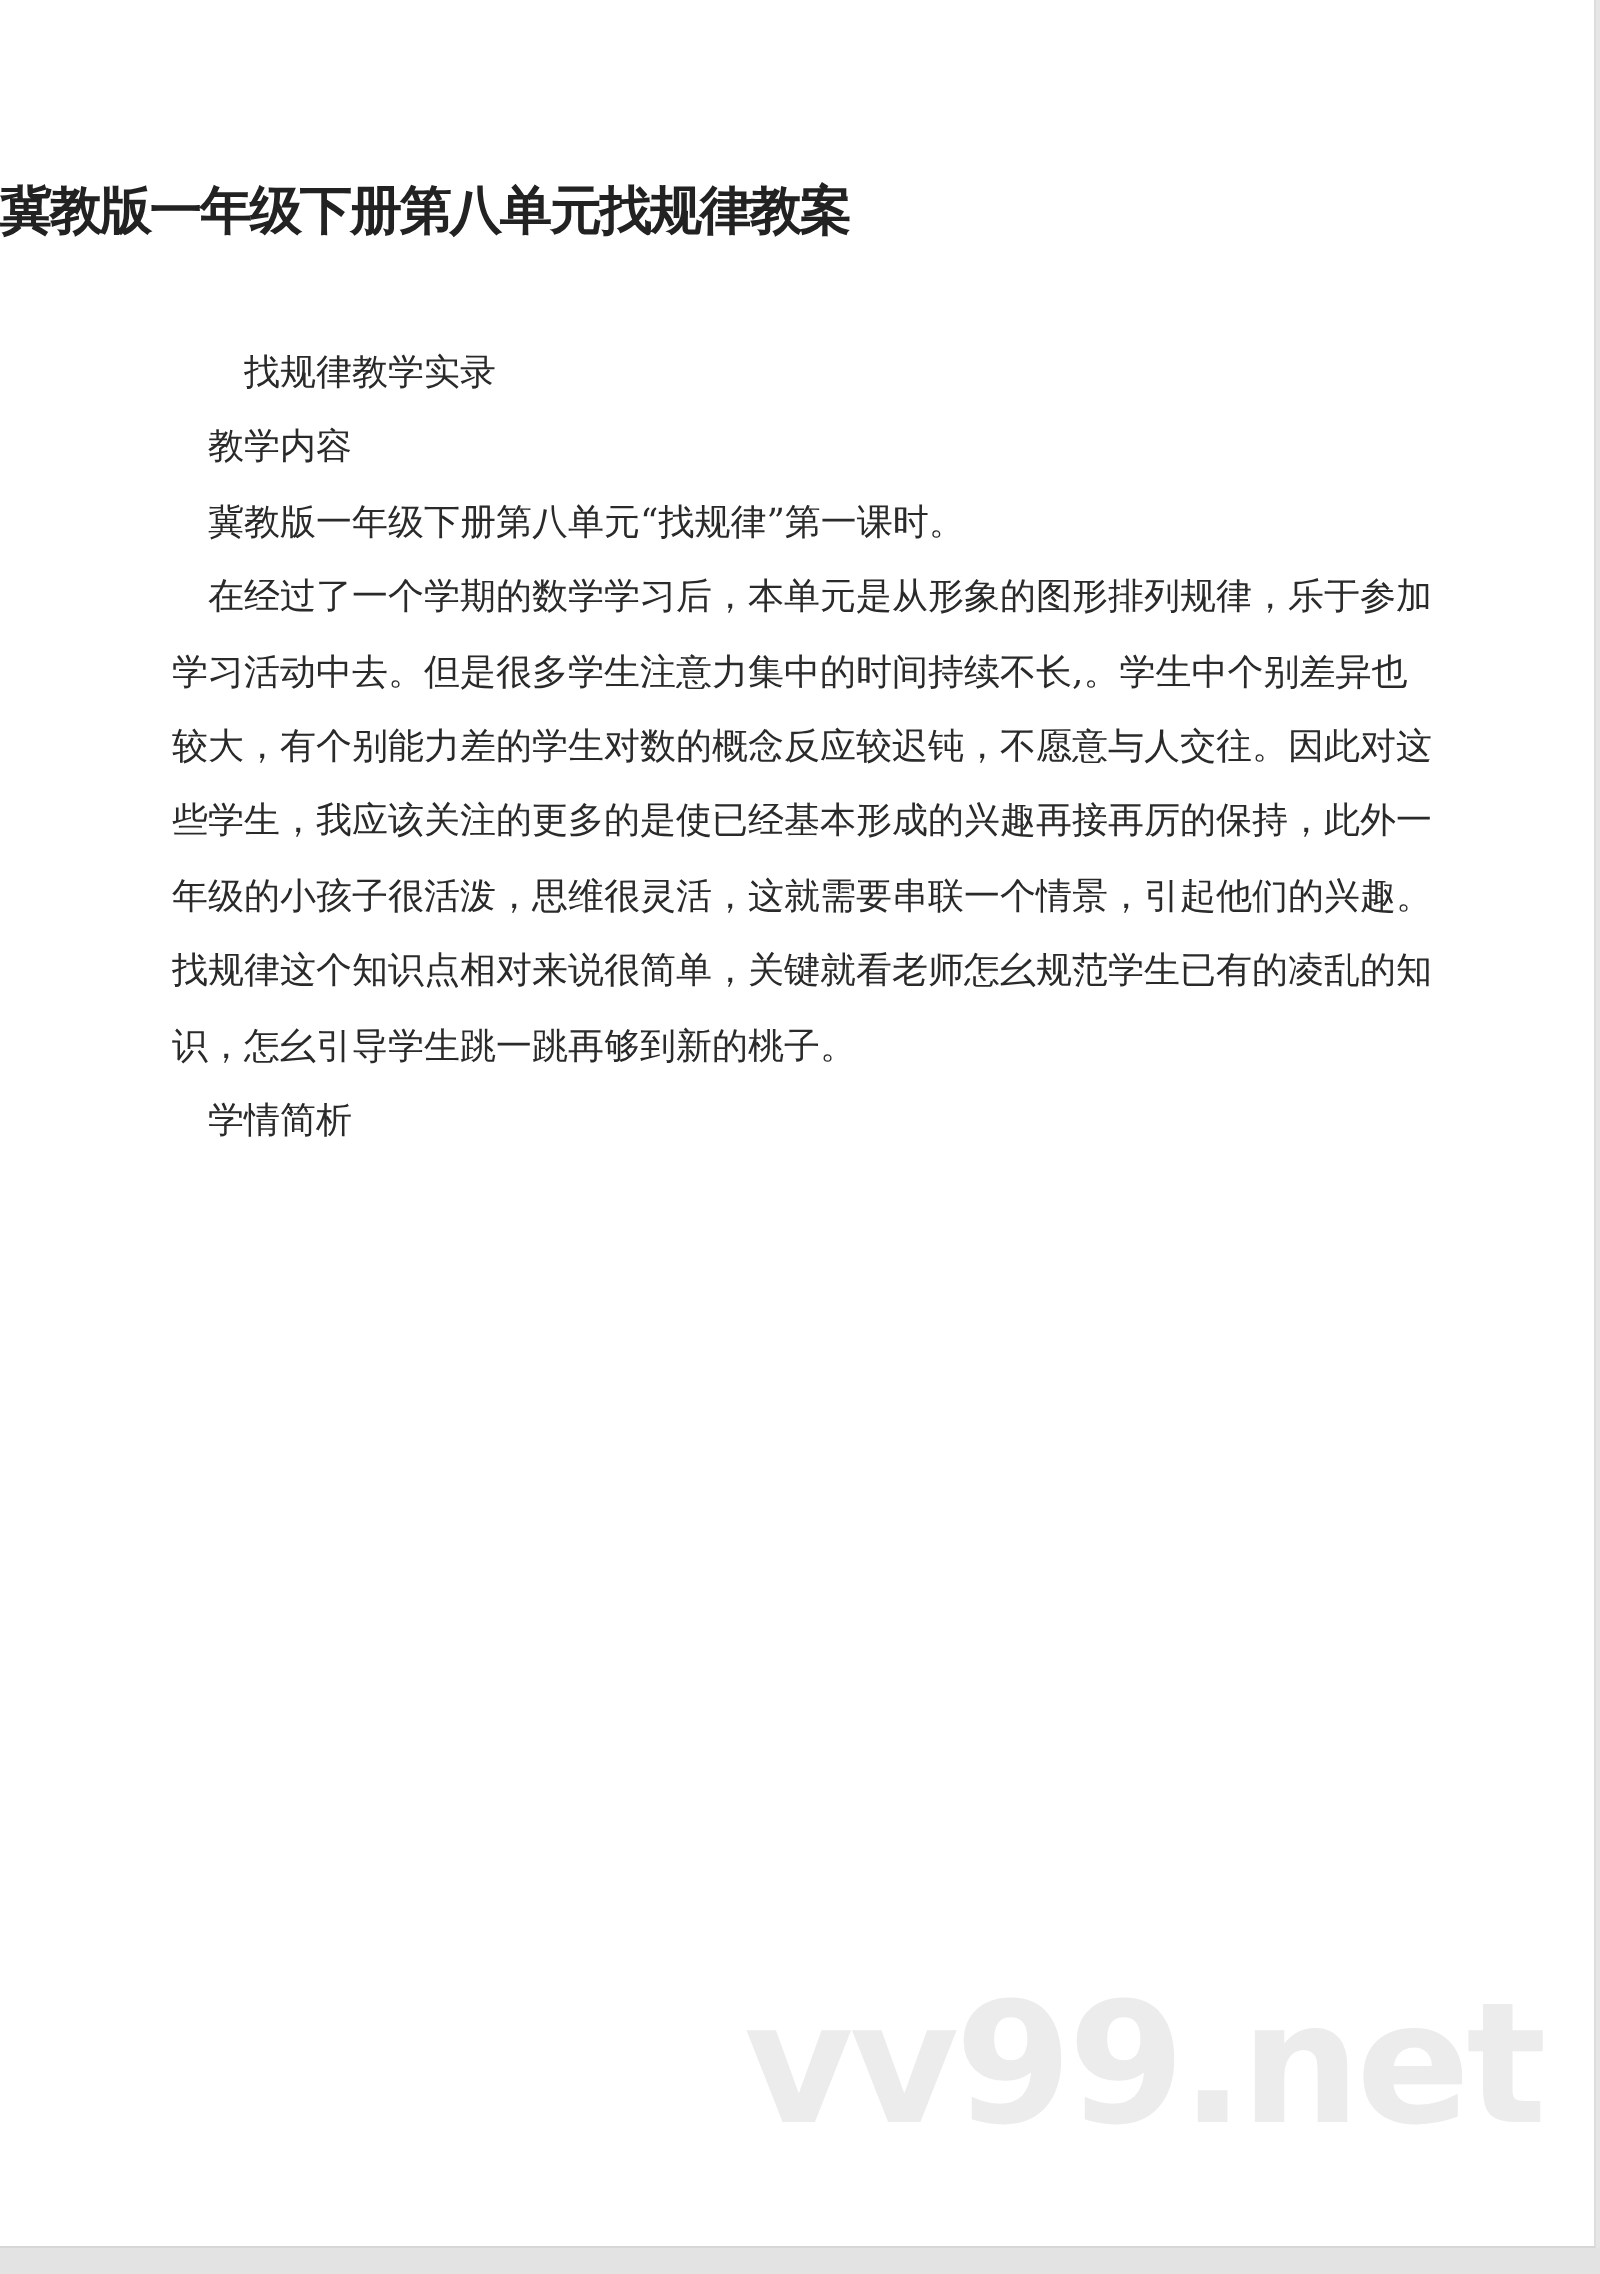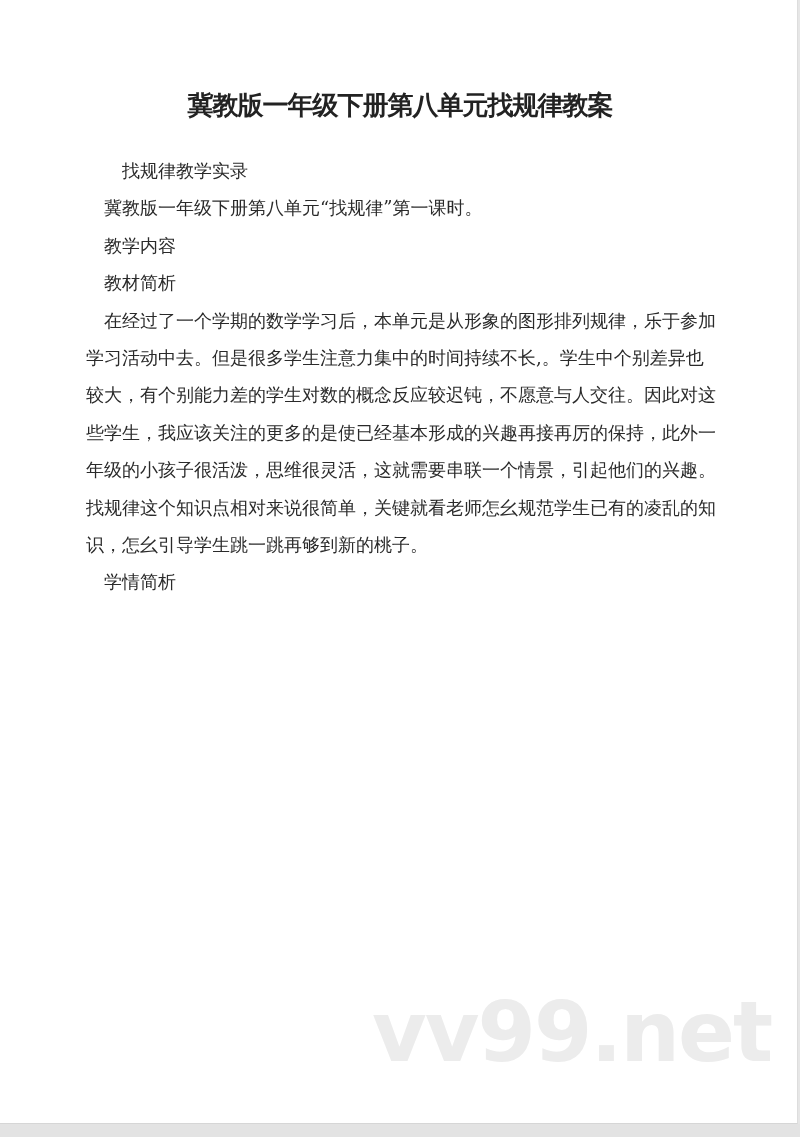--- a/index.html
+++ b/index.html
@@ -1,33 +1,32 @@
 <!DOCTYPE html>
 <html><head>
 <meta charset="utf-8">
 <style>
   html, body { margin:0; padding:0; }
   body { width:800px; height:1137px; background:#e6e6e6; position:relative; overflow:hidden; font-family:"DejaVu Serif","Liberation Serif",serif; }
   .page { position:absolute; left:0; top:0; width:797px; height:1123px; background:#fff; border-right:1px solid #ddd; border-bottom:1px solid #d6d6d6; }
-  .title { position:absolute; left:0; width:800px; top:88px; text-align:center; font-family:"DejaVu Sans","Liberation Sans",sans-serif; font-weight:bold; font-size:26px; color:#222; letter-spacing:-1px; }
-  .body { position:absolute; left:86px; top:152px; width:630px; font-size:18px; line-height:37.4px; color:#2a2a2a; }
+  .title { position:absolute; left:0; width:800px; top:88px; text-align:left; font-family:"DejaVu Sans","Liberation Sans",sans-serif; font-weight:bold; font-size:26px; color:#222; letter-spacing:-1px; }
+  .body { position:absolute; left:86px; top:168px; width:630px; font-size:18px; line-height:37.4px; color:#2a2a2a; }
   .body p { margin:0; }
   .indent { text-indent:18px; }
   .indent2 { text-indent:36px; }
   .watermark { position:absolute; left:372px; top:990px; font-family:"DejaVu Sans","Liberation Sans",sans-serif; font-weight:bold; font-size:84px; color:#ececec; letter-spacing:-2px; line-height:1; }
   .footer-strip { position:absolute; left:0; top:1124px; width:800px; height:13px; background:#e3e3e3; }
 </style>
 </head>
 <body>
 
 <div class="page">
   <div class="title">冀教版一年级下册第八单元找规律教案</div>
   <div class="body">
     <p class="indent2">找规律教学实录</p>
+    <p class="indent">教学内容</p>
     <p class="indent">冀教版一年级下册第八单元“找规律”第一课时。</p>
-    <p class="indent">教学内容</p>
-    <p class="indent">教材简析</p>
     <p class="indent">在经过了一个学期的数学学习后，本单元是从形象的图形排列规律，乐于参加学习活动中去。但是很多学生注意力集中的时间持续不长,。学生中个别差异也较大，有个别能力差的学生对数的概念反应较迟钝，不愿意与人交往。因此对这些学生，我应该关注的更多的是使已经基本形成的兴趣再接再厉的保持，此外一年级的小孩子很活泼，思维很灵活，这就需要串联一个情景，引起他们的兴趣。找规律这个知识点相对来说很简单，关键就看老师怎幺规范学生已有的凌乱的知识，怎幺引导学生跳一跳再够到新的桃子。</p>
     <p class="indent">学情简析</p>
   </div>
   <div class="watermark">vv99.net</div>
 </div>
 <div class="footer-strip"></div>
 
 </body></html>

